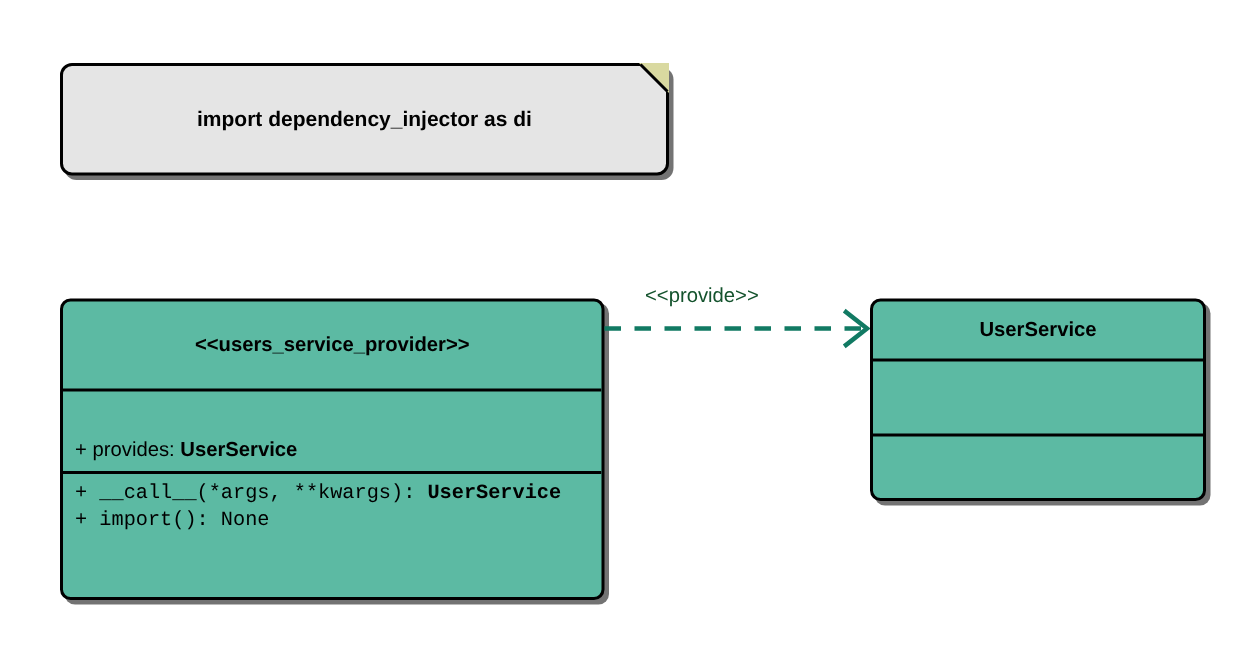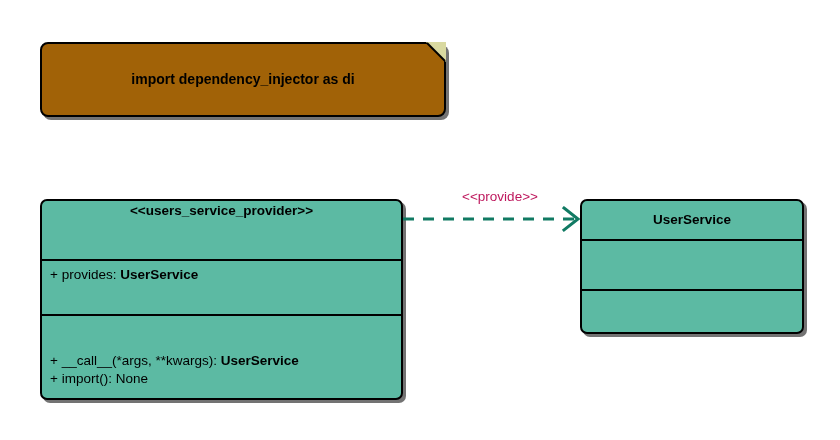--- a/index.html
+++ b/index.html
@@ -20,21 +20,21 @@
     overflow: hidden;
   }
 
   
   .note {
     position: absolute;
     left: 40px;
     top: 42px;
     width: 406px;
     height: 75px;
-    background: #a16207;
+    background: #e5e5e5;
     border: 2px solid #000000;
     border-radius: 8px;
     box-sizing: border-box;
     box-shadow: 3px 3px 0 rgba(0,0,0,0.55);
     display: flex;
     align-items: center;
     justify-content: center;
   }
   .note-text {
     font-size: 14px;
@@ -70,21 +70,21 @@
   }
   .compartment + .compartment {
     border-top: 2px solid #000000;
   }
   .comp-title {
     text-align: center;
     font-size: 13.5px;
     font-weight: bold;
     color: #000000;
     line-height: 1.22;
-    padding-top: 2px;
+    padding-top: 21px;
     padding-bottom: 6px;
   }
   .comp-body {
     font-size: 13.5px;
     color: #000000;
     line-height: 1.32;
   }
   .member-line {
     white-space: nowrap;
   }
@@ -93,22 +93,22 @@
   }
 
   
   #provider-class {
     left: 40px;
     top: 199px;
     width: 363px;
     height: 201px;
   }
   #provider-class .c-title  { height: 58px; }
-  #provider-class .c-attrs  { height: 55px; display: flex; align-items: flex-start; }
-  #provider-class .c-ops    { height: 79px; display: flex; align-items: flex-end; }
+  #provider-class .c-attrs  { height: 55px; display: flex; align-items: flex-end; }
+  #provider-class .c-ops    { height: 79px; display: flex; align-items: flex-start; font-family: Liberation Mono, monospace; }
 
   
   #service-class {
     left: 580px;
     top: 199px;
     width: 224px;
     height: 135px;
   }
   #service-class .c-title { height: 38px; display: flex; align-items: center; justify-content: center; padding: 0; }
   #service-class .c-attrs { height: 50px; }
@@ -121,23 +121,23 @@
     top: 180px;
     width: 190px;
     height: 60px;
     overflow: visible;
   }
   .dep-label {
     position: absolute;
     left: 430px;
     top: 189px;
     width: 140px;
-    text-align: center;
+    text-align: left;
     font-size: 13.5px;
-    color: #be185d;
+    color: #14532d;
     white-space: nowrap;
   }
 </style>
 </head>
 <body>
 
 <div id="canvas">
 
   <div class="note">
     <div class="note-text">import dependency_injector as di</div>

